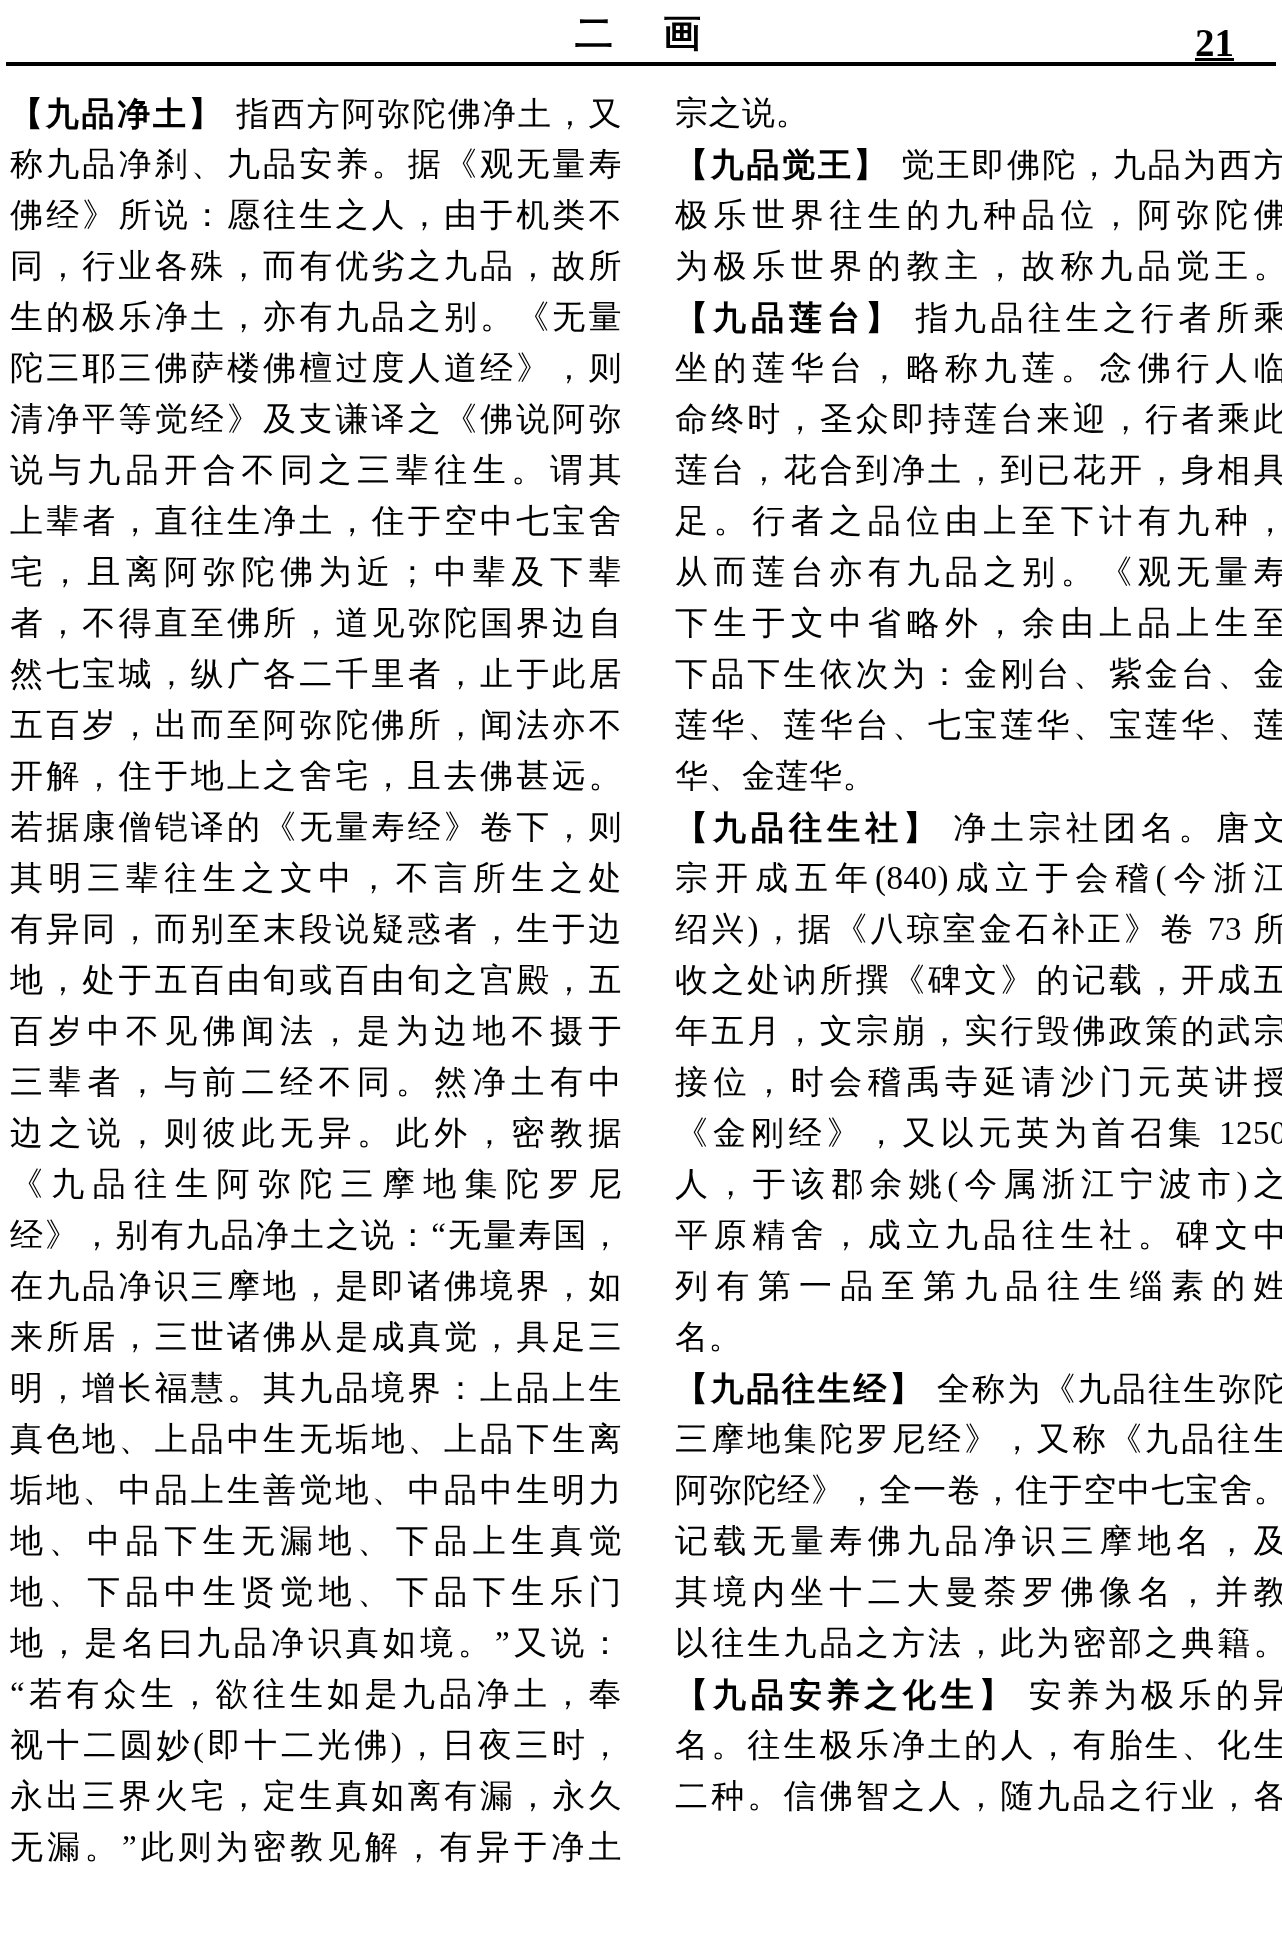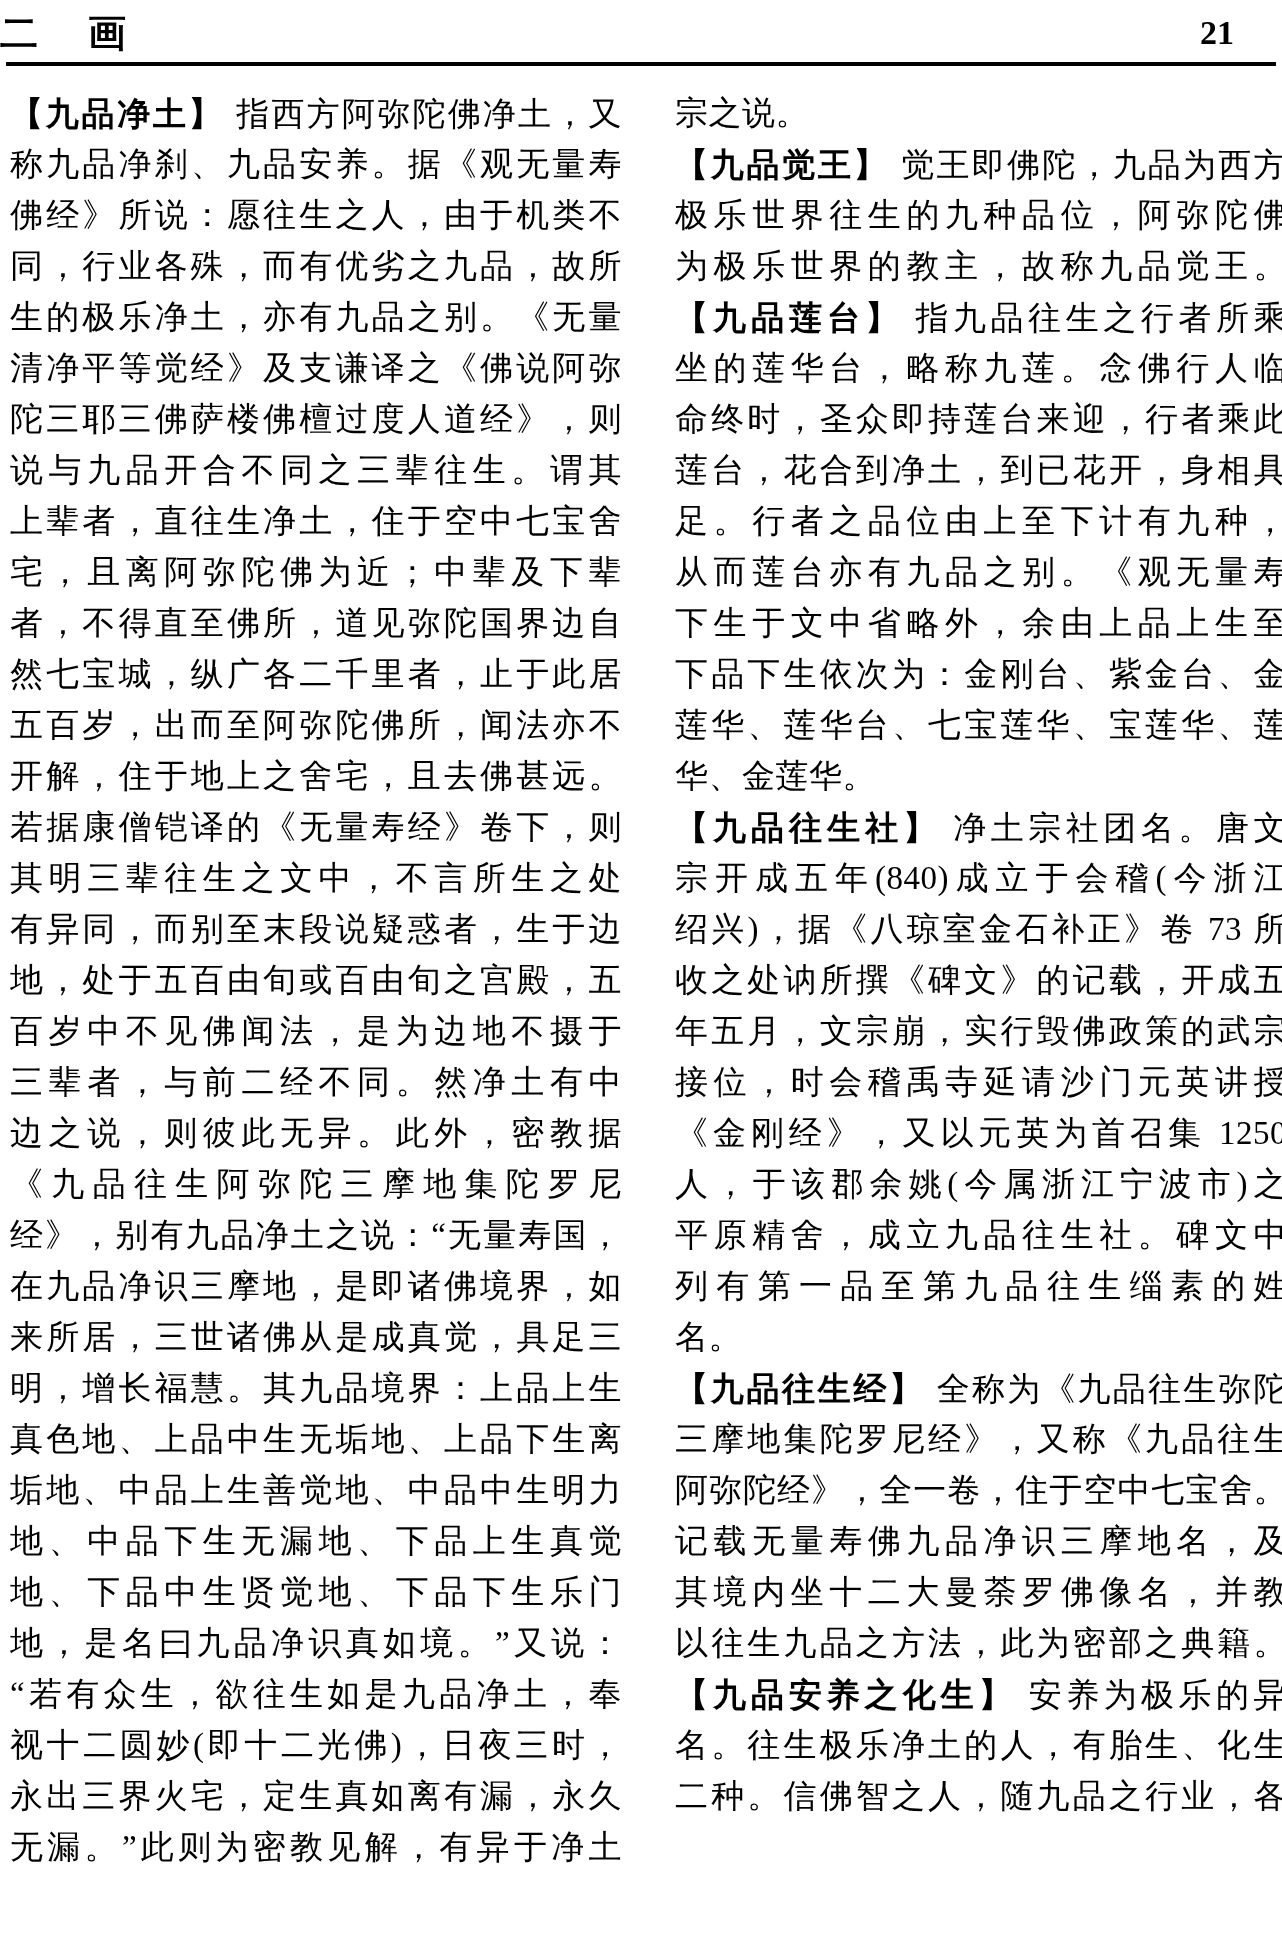--- a/index.html
+++ b/index.html
@@ -19,32 +19,34 @@
     width: 1282px;
     height: 1942px;
     background: #ffffff;
   }
   .header {
     position: relative;
     padding-top: 10px;
     height: 52px;
   }
   .section-title {
+    text-align: center;
     font-size: 38px;
     font-weight: bold;
     line-height: 46px;
     letter-spacing: 6px;
   }
   .page-number {
     position: absolute;
-    top: 10px;
+    top: 20px;
     right: 48px;
-    font-size: 34px;
+    font-size: 39px;
     font-weight: bold;
     line-height: 46px;
+    text-decoration: underline;
   }
   .rule {
     height: 4px;
     background: #000000;
     margin: 0 6px;
   }
   .content {
     display: flex;
     padding: 22px 10px 0 10px;
     gap: 53px;
@@ -83,22 +85,22 @@
     <div class="page-number">21</div>
   </div>
   <div class="rule"></div>
   <div class="content">
     <div class="col">
         <div class="line"><span class="hw">【九品净土】</span>指西方阿弥陀佛净土，又</div>
         <div class="line">称九品净刹、九品安养。据《观无量寿</div>
         <div class="line">佛经》所说：愿往生之人，由于机类不</div>
         <div class="line">同，行业各殊，而有优劣之九品，故所</div>
         <div class="line">生的极乐净土，亦有九品之别。《无量</div>
+        <div class="line">陀三耶三佛萨楼佛檀过度人道经》，则</div>
         <div class="line">清净平等觉经》及支谦译之《佛说阿弥</div>
-        <div class="line">陀三耶三佛萨楼佛檀过度人道经》，则</div>
         <div class="line">说与九品开合不同之三辈往生。谓其</div>
         <div class="line">上辈者，直往生净土，住于空中七宝舍</div>
         <div class="line">宅，且离阿弥陀佛为近；中辈及下辈</div>
         <div class="line">者，不得直至佛所，道见弥陀国界边自</div>
         <div class="line">然七宝城，纵广各二千里者，止于此居</div>
         <div class="line">五百岁，出而至阿弥陀佛所，闻法亦不</div>
         <div class="line">开解，住于地上之舍宅，且去佛甚远。</div>
         <div class="line">若据康僧铠译的《无量寿经》卷下，则</div>
         <div class="line">其明三辈往生之文中，不言所生之处</div>
         <div class="line">有异同，而别至末段说疑惑者，生于边</div>

